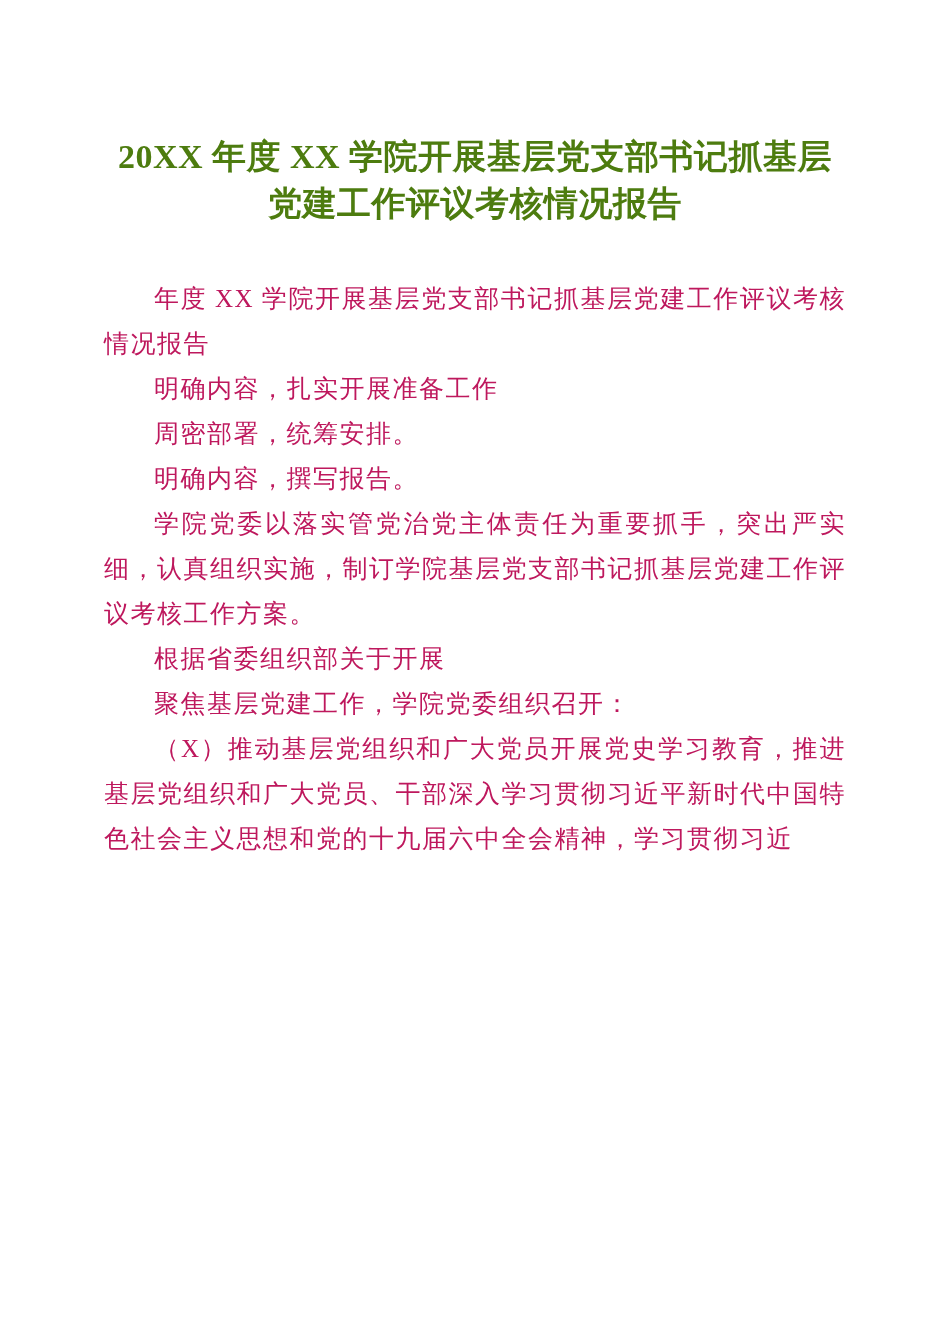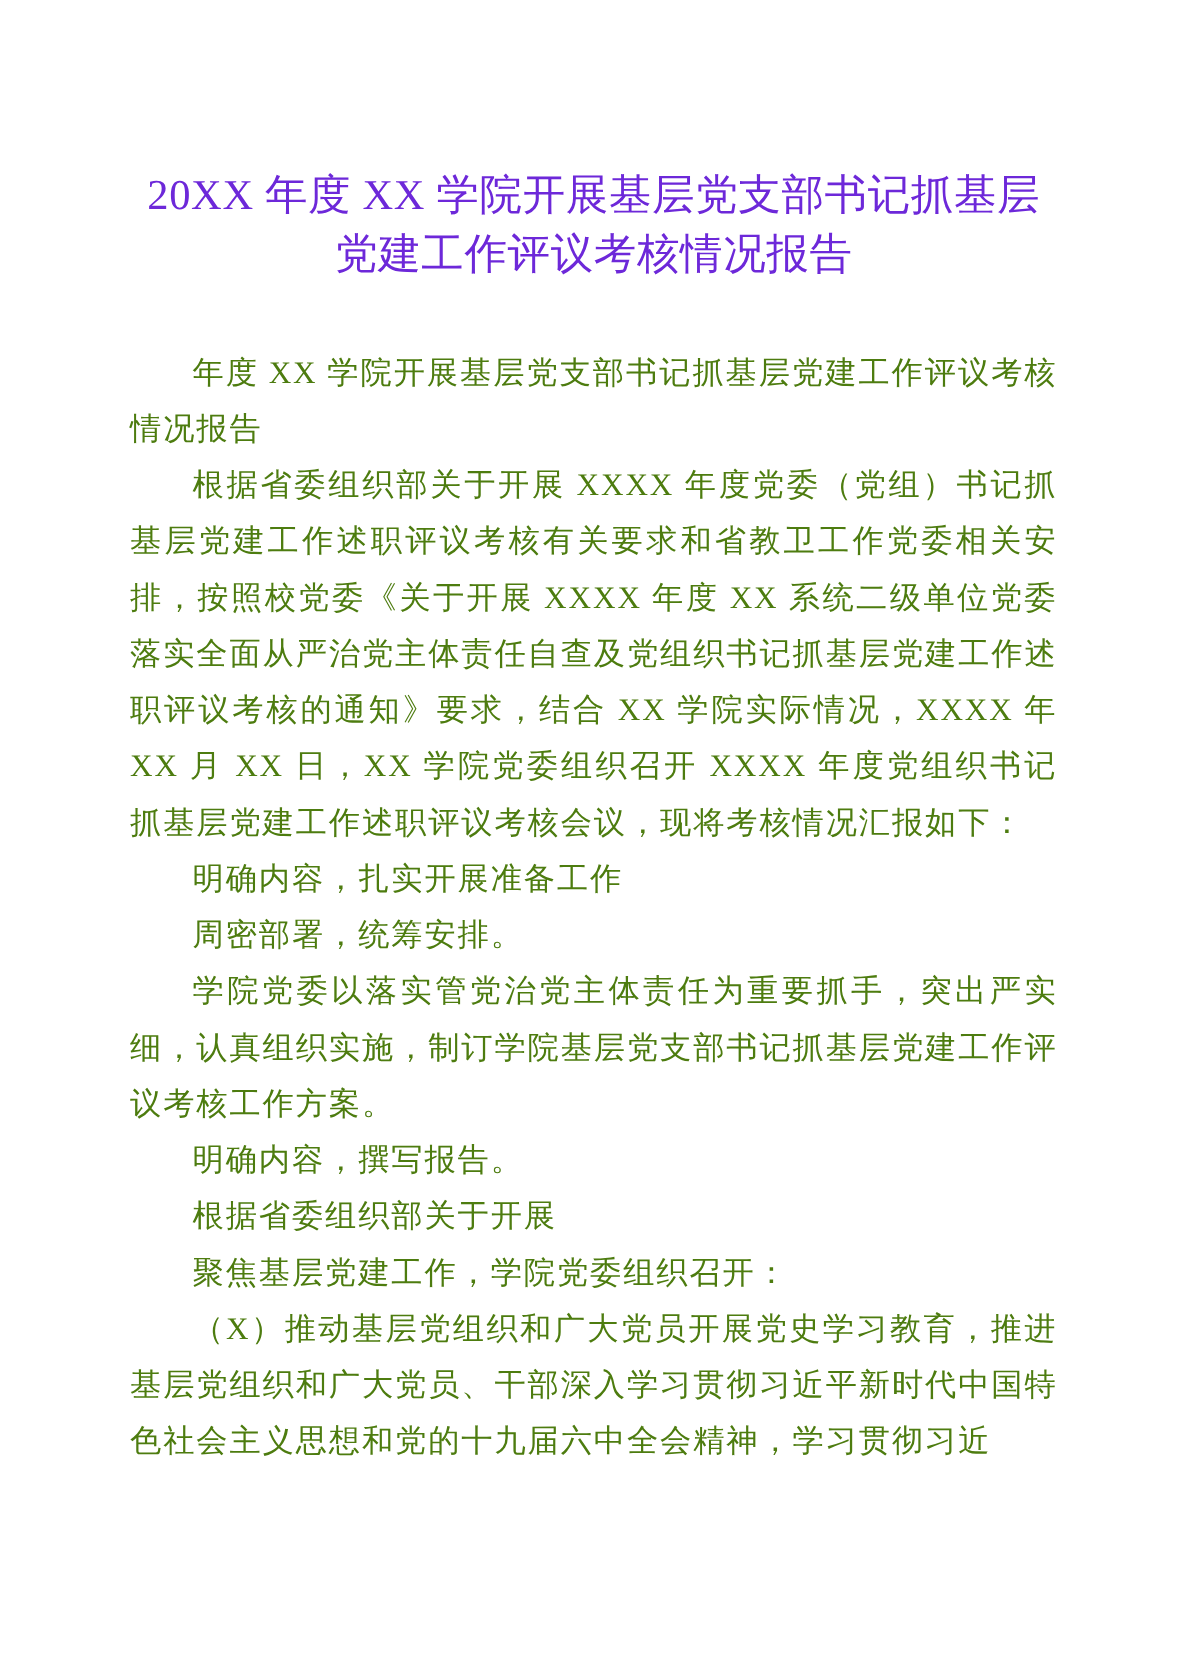--- a/index.html
+++ b/index.html
@@ -16,49 +16,48 @@
     box-sizing: border-box;
     padding: 133px 104px 0 104px;
     overflow: hidden;
     font-family: "Liberation Serif", "DejaVu Serif", serif;
     color: #000000;
   }
   .doc-title {
     margin: 0 0 49px 0;
     font-size: 34px;
     line-height: 47px;
-    font-weight: 400;
+    font-weight: 700;
     text-align: center;
     letter-spacing: 0.5px;
-    color: #6d28d9;
+    color: #4d7c0f;
   }
   .doc-body {
     width: 100%;
   }
   .para {
     margin: 0;
     font-size: 25px;
     line-height: 45px;
     letter-spacing: 1.5px;
     text-indent: 2em;
     text-align: justify;
-    color: #4d7c0f;
+    color: #be185d;
     font-weight: 400;
   }
 </style>
 </head>
 <body>
 
 <div class="page">
   <h1 class="doc-title">20XX 年度 XX 学院开展基层党支部书记抓基层党建工作评议考核情况报告</h1>
 
   <div class="doc-body">
     <p class="para">年度 XX 学院开展基层党支部书记抓基层党建工作评议考核情况报告</p>
-    <p class="para">根据省委组织部关于开展 XXXX 年度党委（党组）书记抓基层党建工作述职评议考核有关要求和省教卫工作党委相关安排，按照校党委《关于开展 XXXX 年度 XX 系统二级单位党委落实全面从严治党主体责任自查及党组织书记抓基层党建工作述职评议考核的通知》要求，结合 XX 学院实际情况，XXXX 年 XX 月 XX 日，XX 学院党委组织召开 XXXX 年度党组织书记抓基层党建工作述职评议考核会议，现将考核情况汇报如下：</p>
     <p class="para">明确内容，扎实开展准备工作</p>
     <p class="para">周密部署，统筹安排。</p>
+    <p class="para">明确内容，撰写报告。</p>
     <p class="para">学院党委以落实管党治党主体责任为重要抓手，突出严实细，认真组织实施，制订学院基层党支部书记抓基层党建工作评议考核工作方案。</p>
-    <p class="para">明确内容，撰写报告。</p>
     <p class="para">根据省委组织部关于开展</p>
     <p class="para">聚焦基层党建工作，学院党委组织召开：</p>
     <p class="para">（X）推动基层党组织和广大党员开展党史学习教育，推进基层党组织和广大党员、干部深入学习贯彻习近平新时代中国特色社会主义思想和党的十九届六中全会精神，学习贯彻习近</p>
   </div>
 </div>
 
 </body></html>

